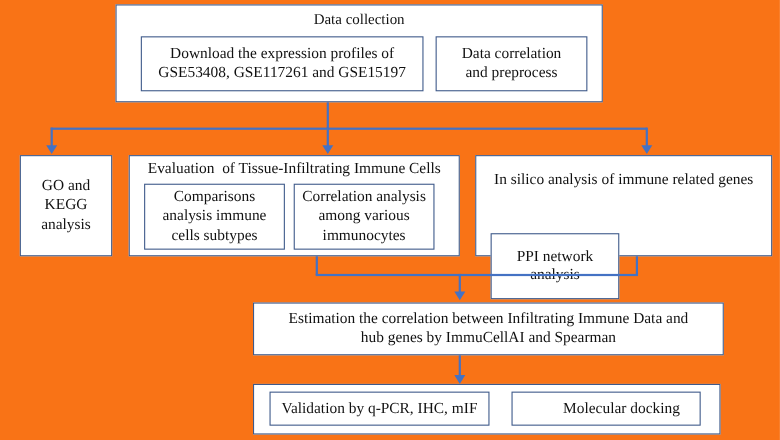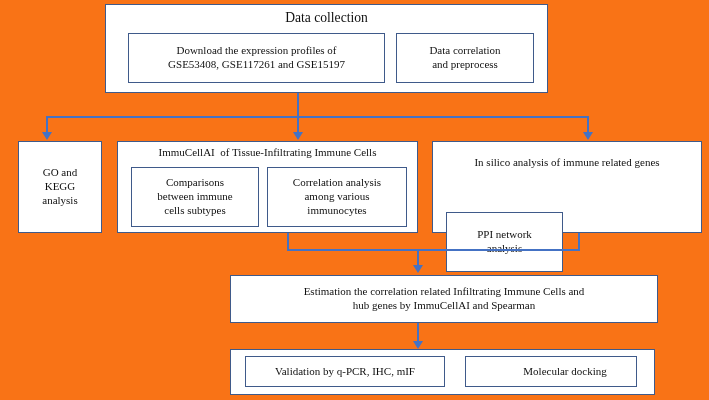--- a/index.html
+++ b/index.html
@@ -62,21 +62,21 @@
   }
   .arrowhead {
     position: absolute;
     width: 0;
     height: 0;
     border-left: 5px solid transparent;
     border-right: 5px solid transparent;
     border-top: 8px solid #4472c4;
   }
   .fs16 { font-size: 13.6px; }
-  .fs15 { font-size: 11px; }
+  .fs15 { font-size: 14px; }
 </style>
 </head>
 <body>
 
 <div id="canvas">
 
   <div class="box" style="left:105px; top:4px; width:443px; height:89px;">
   </div>
   <div class="group-title fs16" style="left:105px; top:10px; width:443px;">Data collection</div>
 
@@ -104,29 +104,29 @@
   <div class="arrowhead" style="left:583px; top:132px;"></div>
 
   <div class="box-inner fs15" style="left:18px; top:141px; width:84px; height:92px;">
     <span class="txt">GO and
 KEGG
 analysis</span>
   </div>
 
   <div class="box" style="left:117px; top:141px; width:301px; height:92px;">
   </div>
-  <div class="group-title fs15" style="left:117px; top:146px; width:301px;">ImmuCellAI  of Tissue-Infiltrating Immune Cells</div>
+  <div class="group-title fs15" style="left:117px; top:146px; width:301px;">Evaluation  of Tissue-Infiltrating Immune Cells</div>
 
   <div class="box-inner fs15" style="left:131px; top:167px; width:128px; height:60px;">
     <span class="txt">Comparisons
-between immune
+analysis immune
 cells subtypes</span>
   </div>
 
-  <div class="box-inner fs15" style="left:267px; top:167px; width:140px; height:60px;">
+  <div class="box-inner fs15" style="left:267px; top:167px; width:128px; height:60px;">
     <span class="txt">Correlation analysis
 among various
 immunocytes</span>
   </div>
 
   <div class="box" style="left:432px; top:141px; width:270px; height:92px;">
   </div>
   <div class="group-title fs15" style="left:432px; top:156px; width:270px;">In silico analysis of immune related genes</div>
 
   <div class="box-inner fs15" style="left:446px; top:167px; width:117px; height:60px;margin-top:45px;">
@@ -138,21 +138,21 @@
   <div class="vline" style="left:287px; top:233px; height:17px;"></div>
 
   <div class="vline" style="left:578px; top:233px; height:17px;"></div>
 
   <div class="hline" style="left:287px; top:249px; width:293px;"></div>
 
   <div class="vline" style="left:417px; top:249px; height:18px;"></div>
   <div class="arrowhead" style="left:413px; top:265px;"></div>
 
   <div class="box-inner fs15" style="left:230px; top:275px; width:428px; height:48px;">
-    <span class="txt">Estimation the correlation related Infiltrating Immune Cells and
+    <span class="txt">Estimation the correlation between Infiltrating Immune Data and
 hub genes by ImmuCellAI and Spearman</span>
   </div>
 
   <div class="vline" style="left:417px; top:323px; height:20px;"></div>
   <div class="arrowhead" style="left:413px; top:341px;"></div>
 
   <div class="box" style="left:230px; top:349px; width:425px; height:46px;">
   </div>
 
   <div class="box-inner fs15" style="left:245px; top:356px; width:200px; height:31px;">

